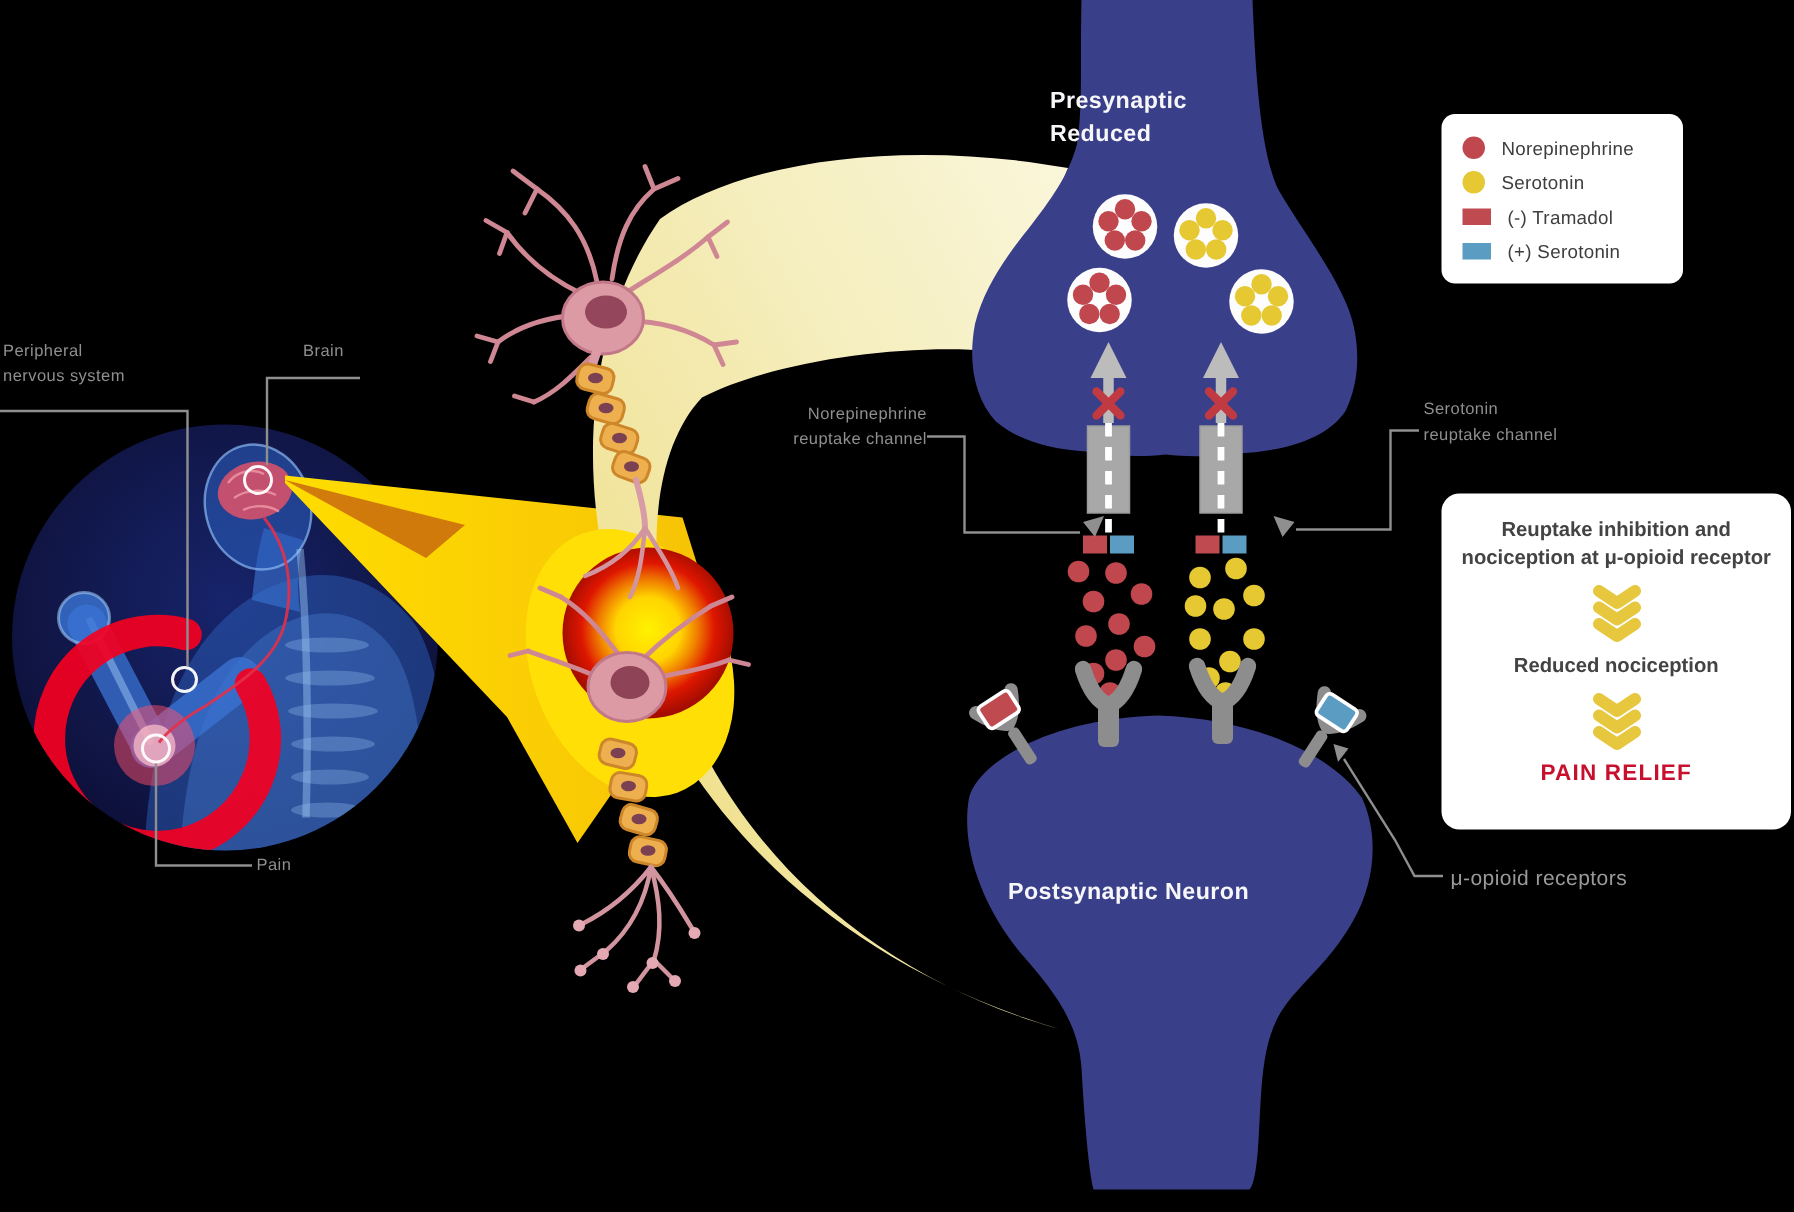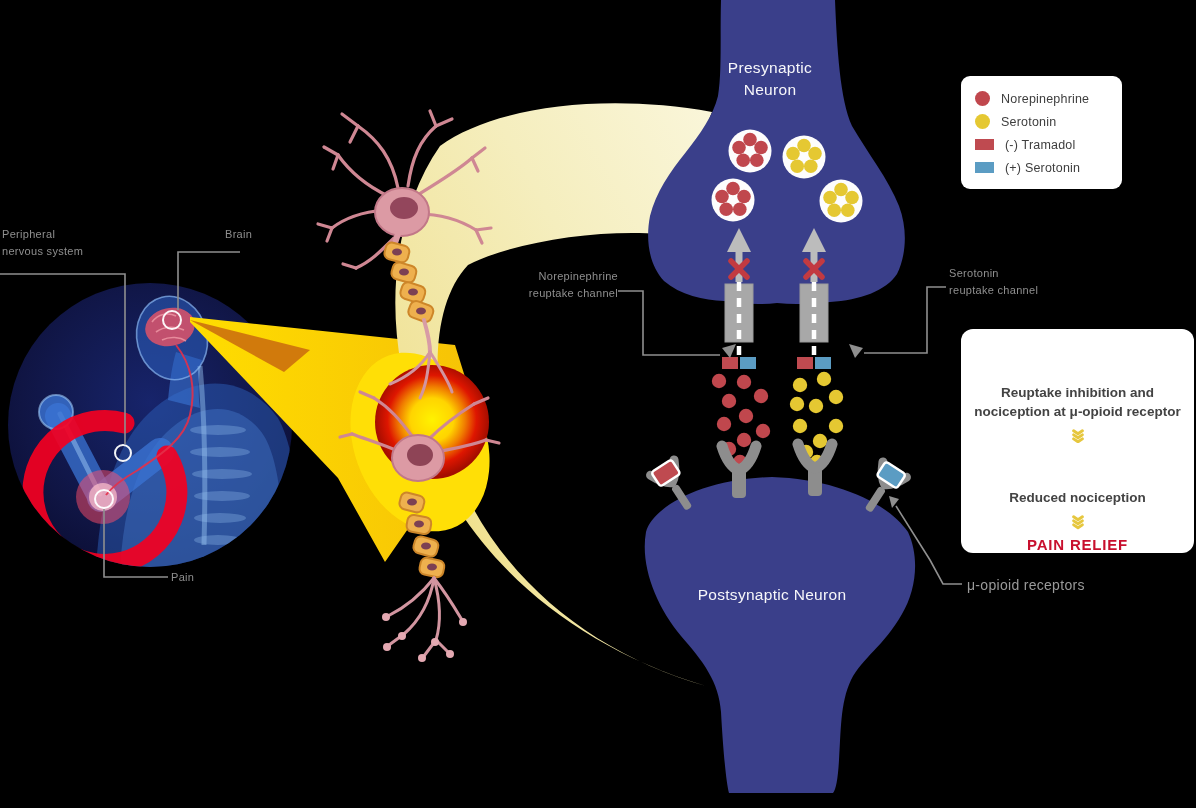--- a/index.html
+++ b/index.html
@@ -3,40 +3,40 @@
 <meta charset="utf-8">
 <style>
   html,body{margin:0;padding:0;background:#000;}
   body{width:1196px;height:808px;position:relative;overflow:hidden;
        font-family:"Liberation Sans","DejaVu Sans",sans-serif;}
   #art{position:absolute;left:0;top:0;}
   .lbl{position:absolute;color:#8f8f8f;font-size:11px;line-height:1.5;
        letter-spacing:.3px;font-weight:500;white-space:nowrap;}
   .lbl span{display:block;}
   .right{text-align:right;}
-  .neuron-title{position:absolute;color:#f7f7fa;font-weight:normal;
-       font-size:15.5px;line-height:1.4;text-align:center;letter-spacing:.3px;}
+  .neuron-title{position:absolute;color:#f7f7fa;font-weight:bold;
+       font-size:15.5px;line-height:1.4;letter-spacing:.3px;}
   
   .legend{position:absolute;left:961px;top:76px;width:161px;background:#fff;
        border-radius:9px;padding:11px 12px 10px 14px;box-sizing:border-box;}
   .legend-row{display:flex;align-items:center;gap:11px;height:23px;}
   .sw{flex:0 0 auto;}
   .sw.circle{width:15px;height:15px;border-radius:50%;}
   .sw.square{width:19px;height:11px;}
   .sw-ne{background:#c0474d;}
   .sw-ser{background:#e5c832;}
   .sw-neg{background:#bf4a50;}
   .sw-pos{background:#5b9cc3;}
   .legend-row .txt{color:#3e3e3e;font-size:12.5px;letter-spacing:.2px;}
   
   .pathway{position:absolute;left:961px;top:329px;width:233px;height:224px;
        background:#fff;border-radius:12px;box-sizing:border-box;
        display:flex;flex-direction:column;align-items:center;
        padding-top:15px;text-align:center;}
-  .pathway .step{color:#434343;font-size:13.5px;font-weight:600;line-height:1.4;margin-top:40px;}
+  .pathway .step{color:#434343;font-size:13.5px;font-weight:600;line-height:1.4;}
   .pathway .relief{color:#c8102e;font-size:15px;font-weight:bold;letter-spacing:.8px;}
   .chev{margin:7px 0 6px 0;}
 </style>
 </head>
 <body>
 
 <svg id="art" width="1196" height="808" viewBox="0 0 1196 808">
   <defs>
     <radialGradient id="circleBg" cx="50%" cy="42%" r="65%">
       <stop offset="0%" stop-color="#17246b"></stop>
@@ -373,41 +373,41 @@
     <polygon points="849,344 863,348 855,358" fill="#8f8f8f" stroke="none"></polygon>
     <path d="M 962,584 L 943,584 L 930,560 L 896,506"></path>
     <polygon points="889,496 899,499 892,508" fill="#8f8f8f" stroke="none"></polygon>
   </g>
 </svg>
 
 <div class="lbl" style="left:2px;top:226px;">
   <span>Peripheral</span>
   <span>nervous system</span>
 </div>
-<div class="lbl" style="left:202px;top:226px;margin-left:23px;">
+<div class="lbl" style="left:202px;top:226px;">
   <span>Brain</span>
 </div>
 <div class="lbl" style="left:171px;top:569px;">
   <span>Pain</span>
 </div>
 <div class="lbl right" style="left:468px;top:268px;width:150px;">
   <span>Norepinephrine</span>
   <span>reuptake channel</span>
 </div>
 <div class="lbl" style="left:949px;top:265px;">
   <span>Serotonin</span>
   <span>reuptake channel</span>
 </div>
 <div class="lbl" style="left:967px;top:575px;font-size:14px;color:#9a9a9a;text-align:center;">
   <span>μ-opioid receptors</span>
 </div>
 
 <div class="neuron-title" style="left:700px;top:57px;width:140px;">
   <div>Presynaptic</div>
-  <div>Neuron</div>
+  <div>Reduced</div>
 </div>
 <div class="neuron-title" style="left:672px;top:568px;width:200px;margin-top:16px;">
   <div>Postsynaptic Neuron</div>
 </div>
 
 <div class="legend">
   <div class="legend-row">
     <span class="sw circle sw-ne"></span>
     <span class="txt">Norepinephrine</span>
   </div>

